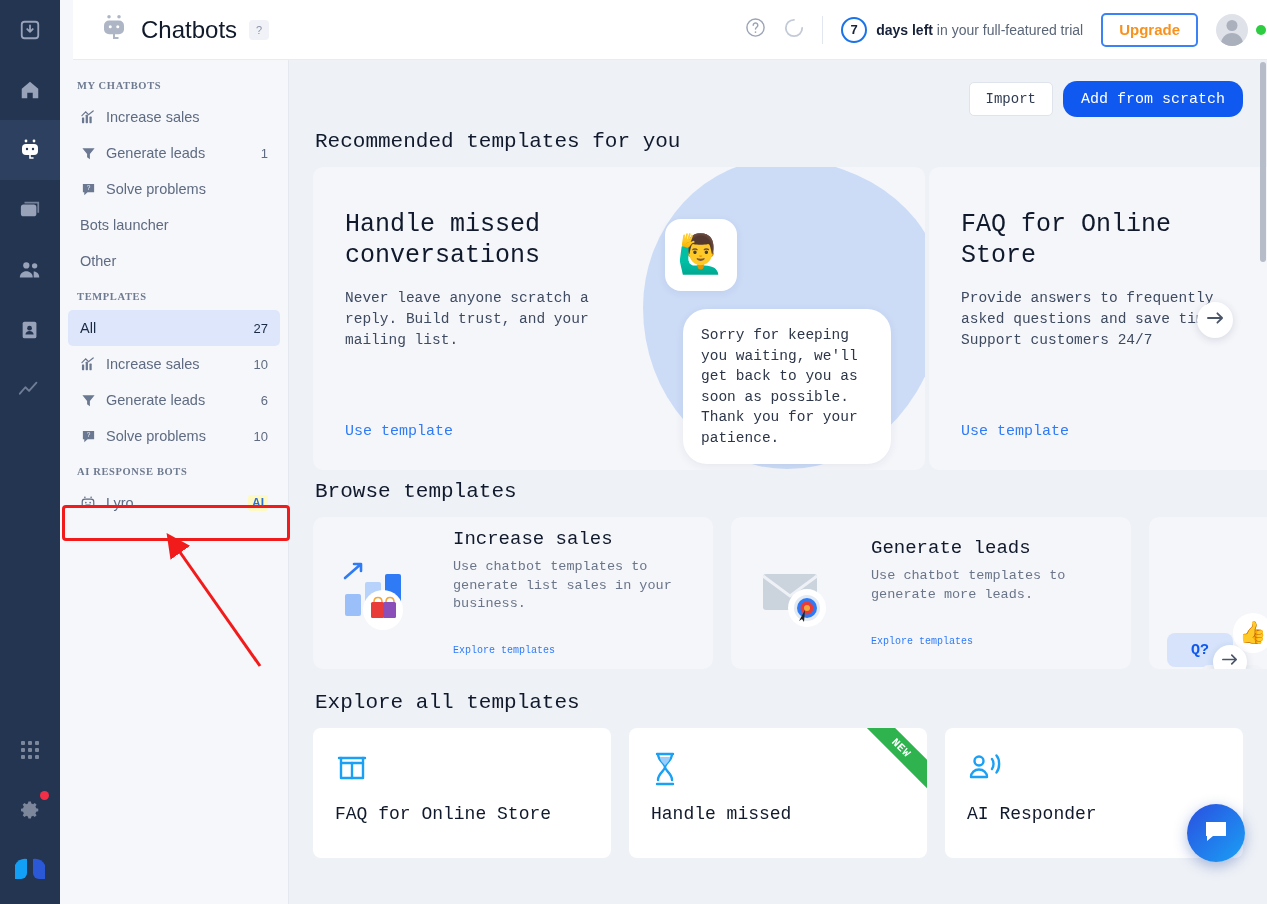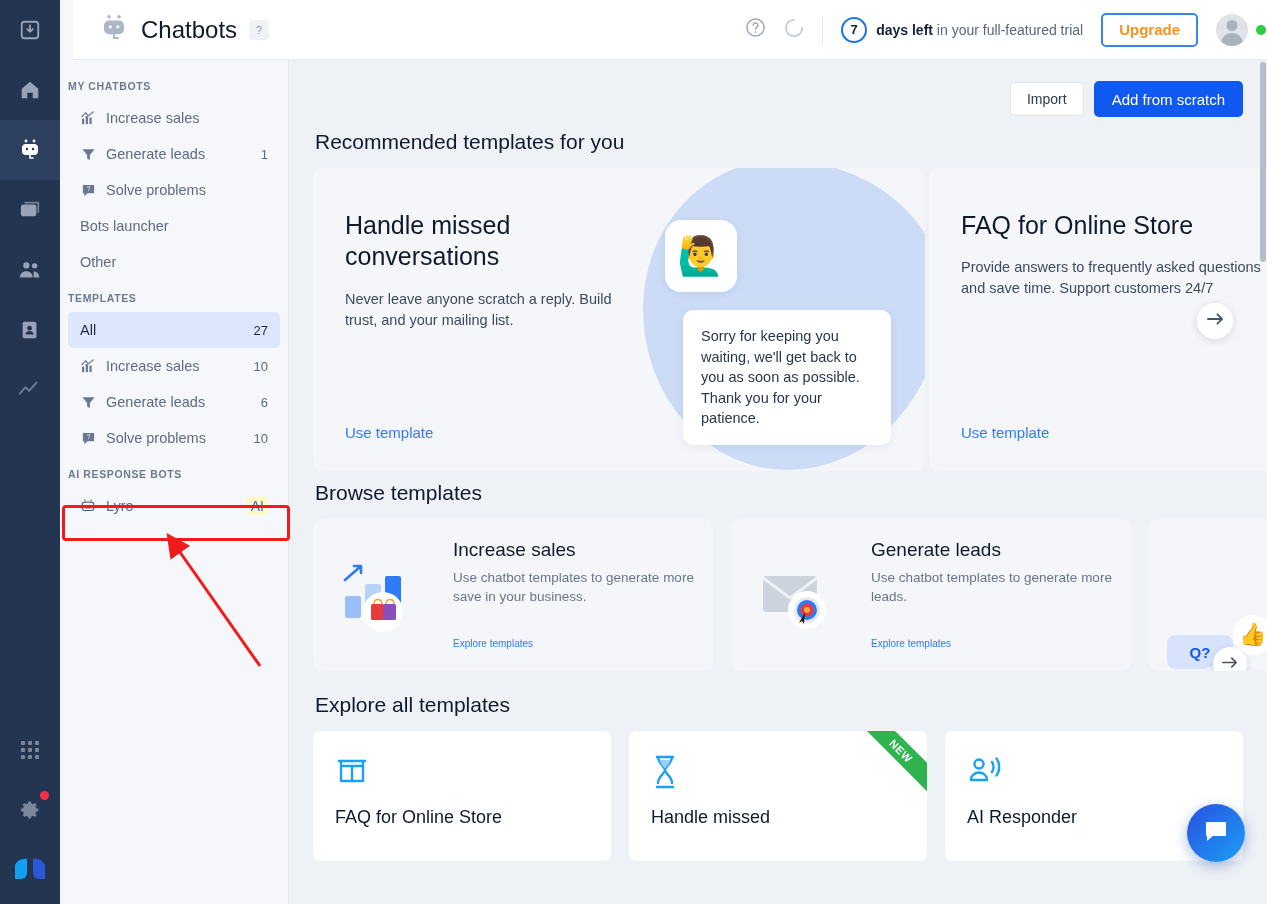--- a/index.html
+++ b/index.html
@@ -32,63 +32,63 @@
   .rail-logo { width: 60px; height: 64px; display:flex; align-items:center; justify-content:center; }
 
   
   .sidebar {
     width: 229px; flex: 0 0 229px; height: 904px;
     background: #f6f7fa; border-right: 1px solid #e5e8ef;
     padding-top: 8px; position: relative;
   }
   .side-section-label {
     font-size: 10.5px; font-weight: bold; letter-spacing: .06em;
-    color: #6d7a90; padding: 12px 20px 8px 8px; text-transform: uppercase;
+    color: #6d7a90; padding: 12px 20px 8px 17px; text-transform: uppercase; font-family: Liberation Serif, serif;
   }
   .side-item {
     display: flex; align-items: center; gap: 10px;
     height: 36px; margin: 0 8px; padding: 0 12px;
     border-radius: 5px; color: #5e6b82; font-size: 14.5px;
     cursor: pointer;
   }
   .side-item .ico { width: 16px; height: 16px; flex: 0 0 16px; display:flex; align-items:center; justify-content:center;}
   .side-item .lbl { flex: 1 1 auto; white-space: nowrap; }
   .side-item .cnt { font-size: 13px; color: #5e6b82; }
   .side-item.selected { background: #dde6fb; color: #1b2a44; font-weight: normal; }
   .side-item.selected .cnt { color: #1b2a44; }
   .side-item.noicon .lbl { margin-left: 0; }
   .ai-badge {
-    background: #fef9c3; color: #2a6fd6; font-size: 14px; font-weight: normal;
+    background: #fef9c3; color: #2a6fd6; font-size: 12px; font-weight: bold;
     border-radius: 3px; padding: 2px 4px; line-height: 1;
   }
 
   
   .annot-box {
     position: absolute; left: 62px; top: 505px; width: 228px; height: 36px;
     border: 3px solid #f21b1b; border-radius: 4px; pointer-events: none;
   }
   .annot-arrow { position: absolute; left: 160px; top: 530px; pointer-events: none; }
 
   
   .main {
     flex: 1 1 auto; height: 904px; background: #eef1f6;
-    overflow: hidden; position: relative; padding: 0 24px 0 24px;
+    overflow: hidden; position: relative; padding: 0 24px 0 24px; font-family: Liberation Mono, monospace;
   }
   .topbar-row {
     height: 60px; display:flex; align-items:center; justify-content: flex-end;
     gap: 10px; padding-top: 18px;
   }
   .btn-import {
     background: #fff; border: 1px solid #dfe3ec; color: #2d3a50;
     border-radius: 5px; height: 34px; padding: 0 16px; font-size: 14px;
     cursor: pointer; font-family: inherit;
   }
   .btn-primary {
     background: #1059f0; border: none; color: #fff;
-    border-radius: 5px; height: 36px; padding: 0 18px; font-size: 15px;
+    border-radius: 14px; height: 36px; padding: 0 18px; font-size: 15px;
     cursor: pointer; font-family: inherit;
   }
   .section-title { font-size: 21px; color: #101a2c; margin: 10px 0 14px 2px; font-weight: normal; }
 
   
   .rec-row { display: flex; gap: 4px; }
   .rec-card {
     background: #f5f6fa; border-radius: 10px; position: relative; overflow: hidden;
     height: 303px;
   }
@@ -107,21 +107,21 @@
   }
   .rec-card.a .blob { width: 300px; height: 310px; left: 330px; top: -8px; }
   .emoji-tile {
     position: absolute; left: 352px; top: 52px; width: 72px; height: 72px;
     background: #fff; border-radius: 16px; z-index: 3;
     display:flex; align-items:center; justify-content:center; font-size: 38px;
     box-shadow: 0 2px 8px rgba(20,40,80,.07);
   }
   .bubble {
     position: absolute; left: 370px; top: 142px; width: 208px;
-    background: #fff; border-radius: 10px; padding: 16px 18px;
+    background: #fff; border-radius: 24px; padding: 16px 18px;
     font-size: 14.5px; line-height: 1.42; color: #2c3648; z-index: 3;
     box-shadow: 0 2px 10px rgba(20,40,80,.07);
   }
   .round-arrow {
     position: absolute; width: 36px; height: 36px; border-radius: 50%;
     background: #fff; display:flex; align-items:center; justify-content:center;
     box-shadow: 0 2px 8px rgba(20,40,80,.14); z-index: 6; cursor: pointer;
   }
   .rec-card.b .round-arrow { left: 268px; top: 135px; }
 
@@ -472,21 +472,21 @@
               <rect x="48" y="22" width="16" height="42" rx="2" fill="#2f7bf6"></rect>
               <path d="M8 26L24 12h-7M24 12v7" stroke="#2f7bf6" stroke-width="2.6" fill="none" stroke-linecap="round" stroke-linejoin="round"></path>
               <circle cx="46" cy="58" r="20" fill="#ffffff"></circle>
               <rect x="34" y="50" width="13" height="16" rx="1.5" fill="#ea3b3b"></rect>
               <rect x="46" y="50" width="13" height="16" rx="1.5" fill="#8a4fb8"></rect>
               <path d="M37 50c0-3 1.5-4.5 4-4.5s4 1.5 4 4.5M49 50c0-3 1.5-4.5 4-4.5s4 1.5 4 4.5" stroke="#f0a93c" stroke-width="1.6" fill="none"></path>
             </svg>
           </div>
           <div class="browse-txt">
             <div class="browse-title">Increase sales</div>
-            <div class="browse-desc">Use chatbot templates to generate more save in your business.</div>
+            <div class="browse-desc">Use chatbot templates to generate list sales in your business.</div>
             <a class="browse-link">Explore templates</a>
           </div>
         </div>
 
         <div class="browse-card c2">
           <div class="browse-art">
             <svg width="92" height="82" viewBox="0 0 92 82">
               <rect x="8" y="22" width="54" height="36" rx="3" fill="#cbd3dd"></rect>
               <path d="M8 24l27 20 27-20" stroke="#eef1f6" stroke-width="3" fill="none"></path>
               <circle cx="52" cy="56" r="19" fill="#ffffff"></circle>

